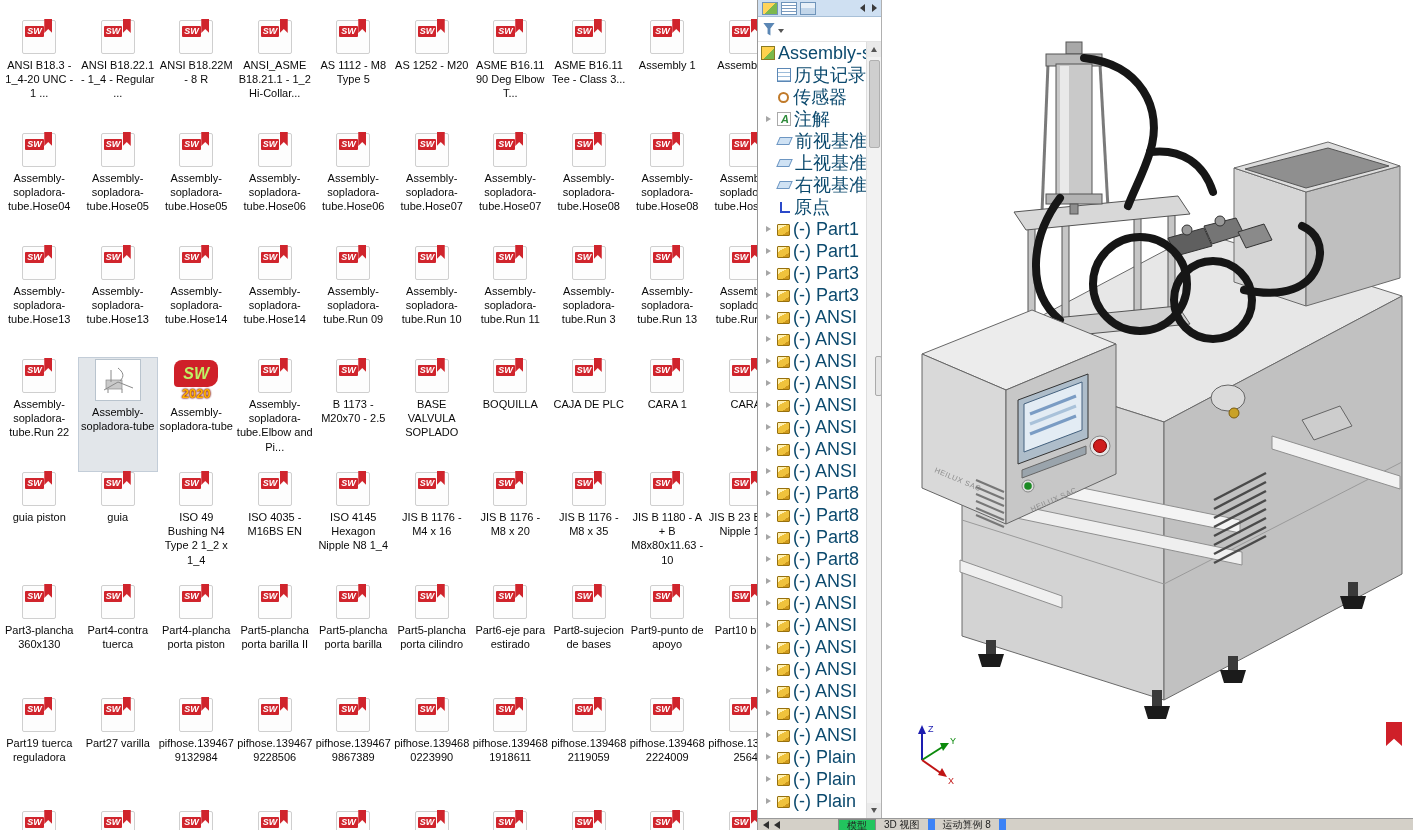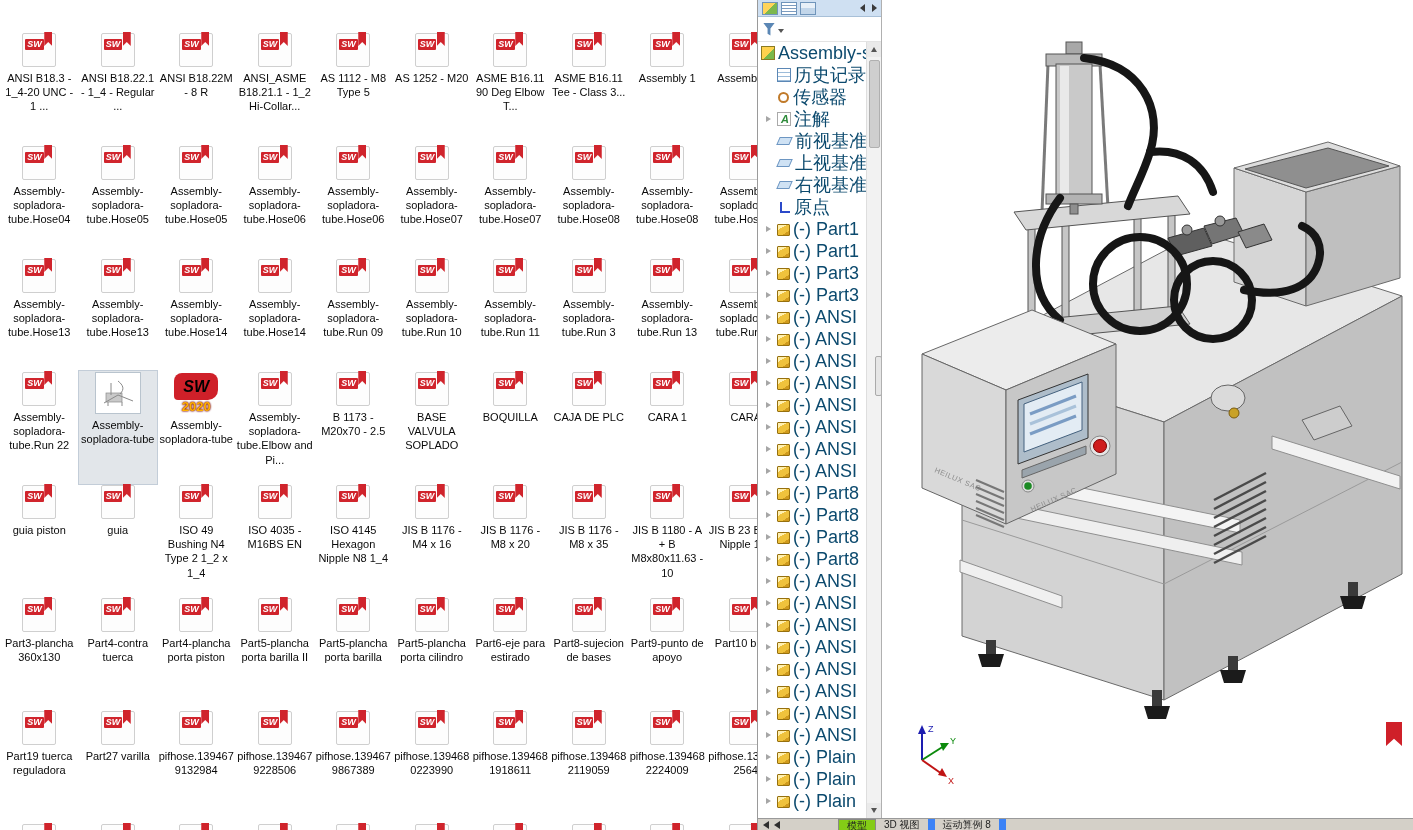--- a/index.html
+++ b/index.html
@@ -1,33 +1,33 @@
 <!DOCTYPE html>
 <html><head>
 <meta charset="utf-8">
 <style>
   *{margin:0;padding:0;box-sizing:border-box}
   html,body{width:1413px;height:830px;overflow:hidden;background:#fff;font-family:"Liberation Sans",sans-serif}
   #root{position:relative;width:1413px;height:830px;background:#fff}
 
   
   .files{position:absolute;left:0;top:0;width:757px;height:830px;overflow:hidden;background:#fff;
-         display:grid;grid-template-columns:repeat(10,78.5px);grid-auto-rows:113px;padding-top:32px}
+         display:grid;grid-template-columns:repeat(10,78.5px);grid-auto-rows:113px;padding-top:19px}
   .cell{width:78.5px;display:flex;flex-direction:column;align-items:center;gap:4px;padding:1px}
   .lbl{font-size:11px;line-height:14.2px;text-align:center;color:#0a0a0a;max-width:76px;word-wrap:break-word;overflow-wrap:break-word}
   .swicon{position:relative;width:34px;height:34px;flex:none;background:#fdfdfd;border:1px solid #cfcfcf;border-radius:2px}
   .swicon::before{content:attr(data-glyph);position:absolute;left:2px;top:5px;background:#d0242c;color:#fff;
          font-weight:bold;font-style:italic;font-size:9px;line-height:11px;padding:0 2px;border-radius:1px}
   .swicon::after{content:"";position:absolute;right:3px;top:-2px;width:8px;height:14px;background:#d0242c;
          clip-path:polygon(0 0,100% 0,100% 100%,50% 72%,0 100%)}
   .cell.sel{background:#e2e6ea;outline:1px solid #c3cdd8}
   .thumb{width:46px;height:42px;flex:none;background:#fff;border:1px solid #b9c4ce;display:flex;align-items:center;justify-content:center}
   .logo2020{position:relative;width:46px;height:42px;flex:none}
   .l20top{display:block;width:44px;height:27px;margin:1px auto 0;background:#cf2029;border-radius:8px 8px 10px 4px;
-         color:#000000;text-align:center;line-height:27px;font-weight:bold;font-style:italic;font-size:16px}
+         color:#bef264;text-align:center;line-height:27px;font-weight:bold;font-style:italic;font-size:16px}
   .l20yr{position:absolute;left:50%;bottom:0;transform:translateX(-50%);color:#ffb300;font-weight:bold;font-size:13px;
          text-shadow:0 0 2px #7a0000, 0 0 2px #7a0000}
 
   
   .swpanel{position:absolute;left:757px;top:0;width:656px;height:830px;background:#fff;border-left:1px solid #9a9a9a}
   .fmheader{position:absolute;left:0;top:0;width:123px;height:17px;background:#cfe0f2;border-bottom:1px solid #a8c0d8;
          display:flex;align-items:center;gap:3px;padding:0 4px}
   .fmtab{width:16px;height:13px;border:1px solid #6f94ba;background:#fff;flex:none}
   .ft1{background:linear-gradient(135deg,#ffd45a 0 52%,#7cb84e 52%)}
   .ft2{background:repeating-linear-gradient(180deg,#fff 0 2px,#7c9cc0 2px 3px)}
@@ -73,21 +73,21 @@
   .machine{position:absolute;left:0;top:0}
   .triad{position:absolute;left:24px;top:722px}
   .watermark{position:absolute;right:12px;bottom:72px;width:16px;height:24px;background:#cf2029;
          clip-path:polygon(0 0,100% 0,100% 100%,50% 70%,0 100%)}
 
   .statusbar{position:absolute;left:0;top:818px;width:656px;height:12px;background:#d4d0c8;border-top:1px solid #9a9a9a;
          display:flex;align-items:center;font-size:10px;line-height:11px}
   .tri{width:0;height:0;border-top:4px solid transparent;border-bottom:4px solid transparent;border-right:6px solid #2e2e2e;margin-left:5px;flex:none}
   .vtab{padding:0 8px;height:12px;color:#222;border-right:7px solid #3b82f6;white-space:nowrap}
   .vtab.first{margin-left:58px}
-  .vtab.active{background:#84cc16;border:1px solid #888;border-bottom:none}
+  .vtab.active{background:#22c55e;border:1px solid #888;border-bottom:none}
 </style>
 </head>
 <body>
 
 <div id="root">
 
   <section class="files">
     <div class="cell">
         <i class="swicon" data-glyph="SW"></i>
         <span class="lbl">ANSI B18.3 - 1_4-20 UNC - 1 ...</span>

